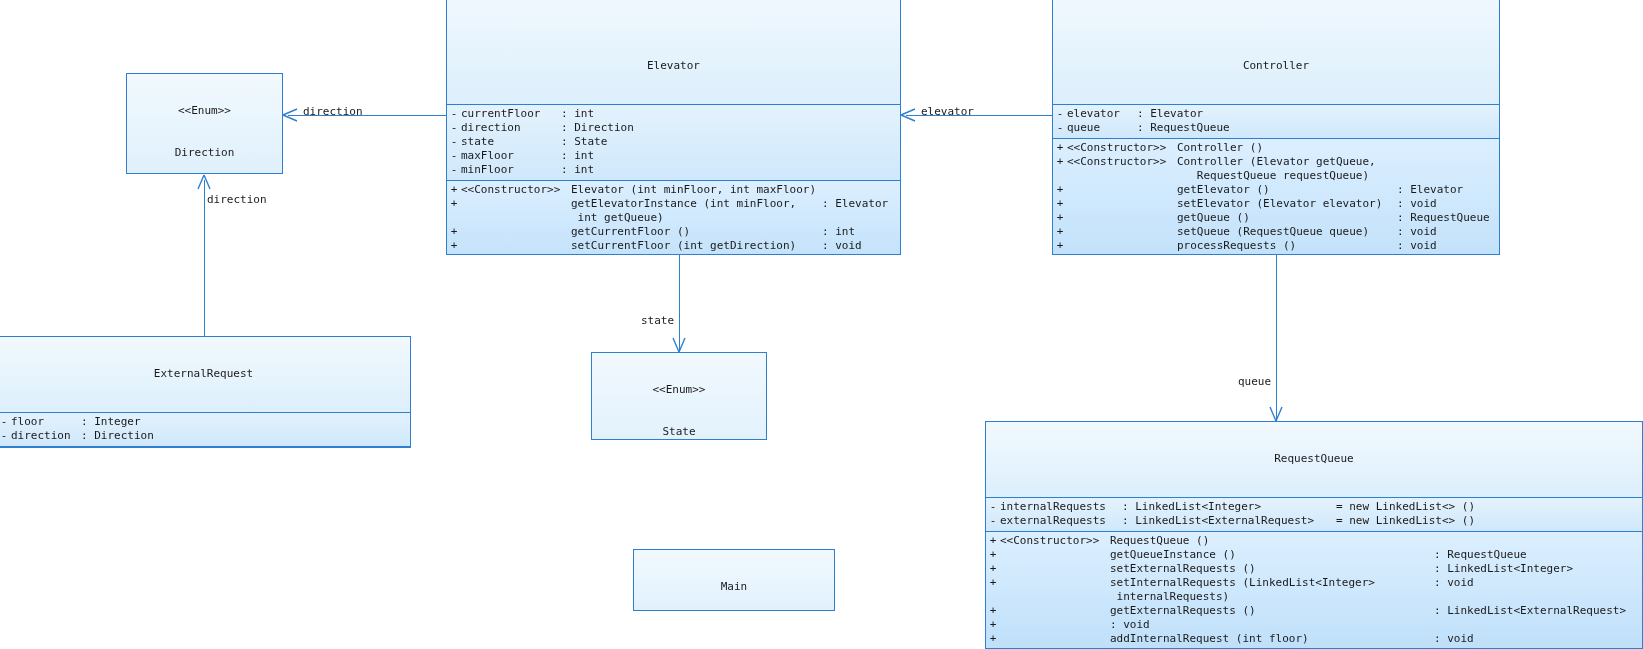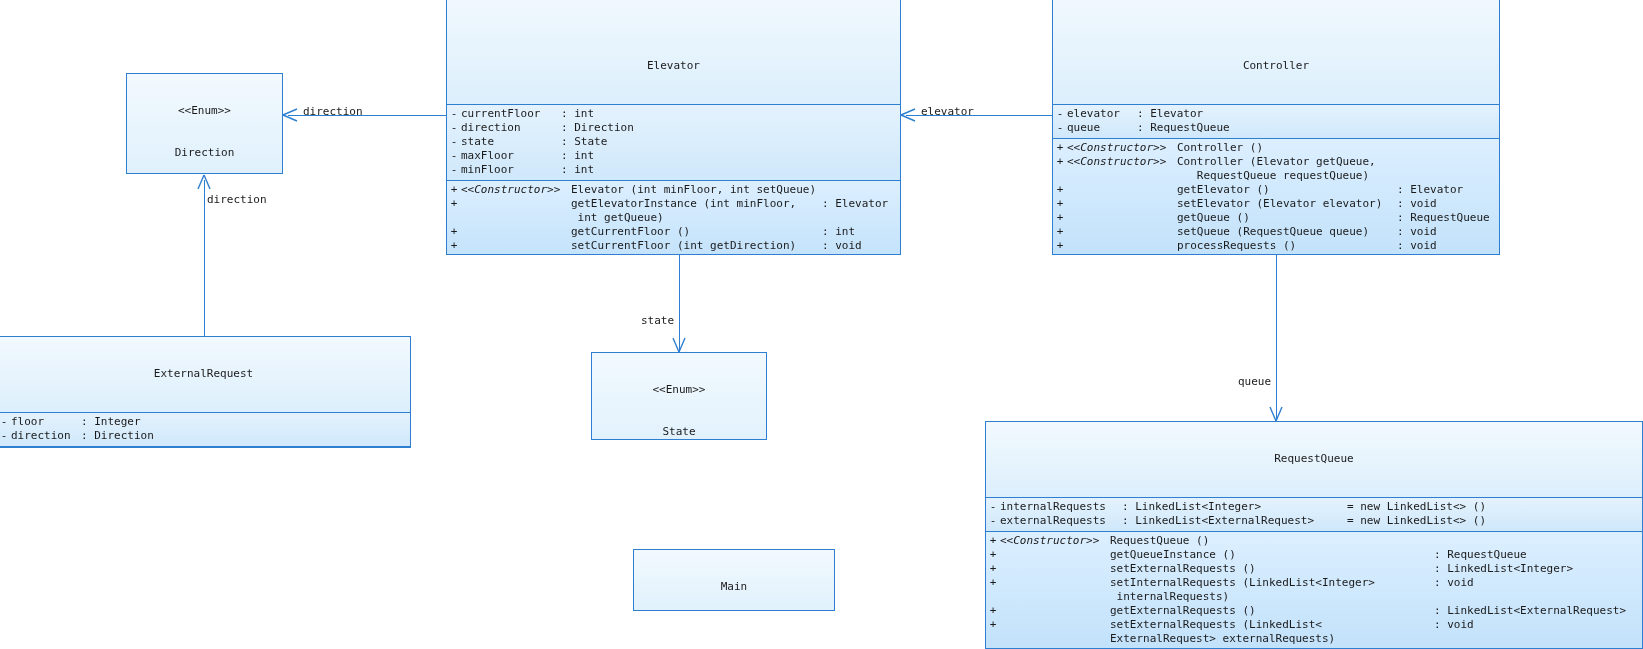--- a/index.html
+++ b/index.html
@@ -55,21 +55,20 @@
     white-space: pre;
   }
   .vis {
     width: 14px;
     flex: 0 0 14px;
     text-align: center;
   }
   .ctor {
     flex: 0 0 auto;
     white-space: pre;
-    font-style: italic;
   }
   .sig {
     flex: 1 1 auto;
     white-space: pre;
   }
   .rtype {
     flex: 0 0 auto;
     white-space: pre;
     padding-right: 4px;
   }
@@ -77,21 +76,21 @@
   .rtype.bare::before { content: ""; }
 
   
   .arow {
     display: flex;
     line-height: 14px;
     white-space: pre;
   }
   .aname { flex: 0 0 auto; white-space: pre; }
   .atype { flex: 0 0 auto; white-space: pre; }
-  .ainit { flex: 0 0 auto; white-space: pre; margin-left: 11px; }
+  .ainit { flex: 0 0 auto; white-space: pre; }
 
   
   .line {
     position: absolute;
     background: #2f7fd0;
   }
   .line.h { height: 1px; }
   .line.v { width: 1px; }
   .edge-label {
     position: absolute;
@@ -122,21 +121,21 @@
     <span class="stereo">Elevator</span>
   </div>
   <div class="uml-attrs">
     <div class="arow"><span class="vis">-</span><span class="aname" style="width:100px">currentFloor</span><span class="atype">: <span>int</span></span></div>
     <div class="arow"><span class="vis">-</span><span class="aname" style="width:100px">direction</span><span class="atype">: <span>Direction</span></span></div>
     <div class="arow"><span class="vis">-</span><span class="aname" style="width:100px">state</span><span class="atype">: <span>State</span></span></div>
     <div class="arow"><span class="vis">-</span><span class="aname" style="width:100px">maxFloor</span><span class="atype">: <span>int</span></span></div>
     <div class="arow"><span class="vis">-</span><span class="aname" style="width:100px">minFloor</span><span class="atype">: <span>int</span></span></div>
   </div>
   <div class="uml-ops">
-    <div class="row"><span class="vis">+</span><span class="ctor" style="width:110px">&lt;&lt;Constructor&gt;&gt;</span><span class="sig">Elevator (int minFloor, int setQueue)</span><span class="rtype bare" style="width:74px"></span></div>
+    <div class="row"><span class="vis">+</span><span class="ctor" style="width:110px">&lt;&lt;Constructor&gt;&gt;</span><span class="sig">Elevator (int minFloor, int maxFloor)</span><span class="rtype bare" style="width:74px"></span></div>
     <div class="row"><span class="vis">+</span><span class="ctor" style="width:110px"></span><span class="sig">getElevatorInstance (int minFloor,
  int getQueue)</span><span class="rtype" style="width:74px">Elevator</span></div>
     <div class="row"><span class="vis">+</span><span class="ctor" style="width:110px"></span><span class="sig">getCurrentFloor ()</span><span class="rtype" style="width:74px">int</span></div>
     <div class="row"><span class="vis">+</span><span class="ctor" style="width:110px"></span><span class="sig">setCurrentFloor (int getDirection)</span><span class="rtype" style="width:74px">void</span></div>
     <div class="row"><span class="vis">+</span><span class="ctor" style="width:110px"></span><span class="sig">getDirection ()</span><span class="rtype" style="width:74px">Direction</span></div>
 
   </div>
 </div>
 
 <div class="uml-class" style="left:1052px; top:-14px; width:448px; height:269px;">
@@ -200,22 +199,21 @@
     <div class="arow"><span class="vis">-</span><span class="aname" style="width:122px">internalRequests</span><span class="atype" style="width:214px">: <span>LinkedList&lt;Integer&gt;</span></span><span class="ainit">= new LinkedList&lt;&gt; ()</span></div>
     <div class="arow"><span class="vis">-</span><span class="aname" style="width:122px">externalRequests</span><span class="atype" style="width:214px">: <span>LinkedList&lt;ExternalRequest&gt;</span></span><span class="ainit">= new LinkedList&lt;&gt; ()</span></div>
   </div>
   <div class="uml-ops">
     <div class="row"><span class="vis">+</span><span class="ctor" style="width:110px">&lt;&lt;Constructor&gt;&gt;</span><span class="sig">RequestQueue ()</span><span class="rtype bare" style="width:204px"></span></div>
     <div class="row"><span class="vis">+</span><span class="ctor" style="width:110px"></span><span class="sig">getQueueInstance ()</span><span class="rtype" style="width:204px">RequestQueue</span></div>
     <div class="row"><span class="vis">+</span><span class="ctor" style="width:110px"></span><span class="sig">setExternalRequests ()</span><span class="rtype" style="width:204px">LinkedList&lt;Integer&gt;</span></div>
     <div class="row"><span class="vis">+</span><span class="ctor" style="width:110px"></span><span class="sig">setInternalRequests (LinkedList&lt;Integer&gt;
  internalRequests)</span><span class="rtype" style="width:204px">void</span></div>
     <div class="row"><span class="vis">+</span><span class="ctor" style="width:110px"></span><span class="sig">getExternalRequests ()</span><span class="rtype" style="width:204px">LinkedList&lt;ExternalRequest&gt;</span></div>
-    <div class="row"><span class="vis">+</span><span class="ctor" style="width:110px"></span><span class="sig">setExternalRequests (LinkedList&lt;
-ExternalRequest&gt; externalRequests)</span><span class="rtype" style="width:204px">void</span></div>
+    <div class="row"><span class="vis">+</span><span class="ctor" style="width:110px"></span><span class="rtype" style="width:204px">void</span></div>
     <div class="row"><span class="vis">+</span><span class="ctor" style="width:110px"></span><span class="sig">addInternalRequest (int floor)</span><span class="rtype" style="width:204px">void</span></div>
 
   </div>
 </div>
 
 <div class="line h" style="left:288px; top:115px; width:158px;"></div>
 <div class="arrow" style="left:283px; top:115px;">
   <svg width="18" height="18" viewBox="0 0 18 18" style="position:absolute; left:0; top:-9px;">
     <path d="M0,9 L14,3" stroke="#2f7fd0" stroke-width="1.4" fill="none"></path>
     <path d="M0,9 L14,15" stroke="#2f7fd0" stroke-width="1.4" fill="none"></path>

